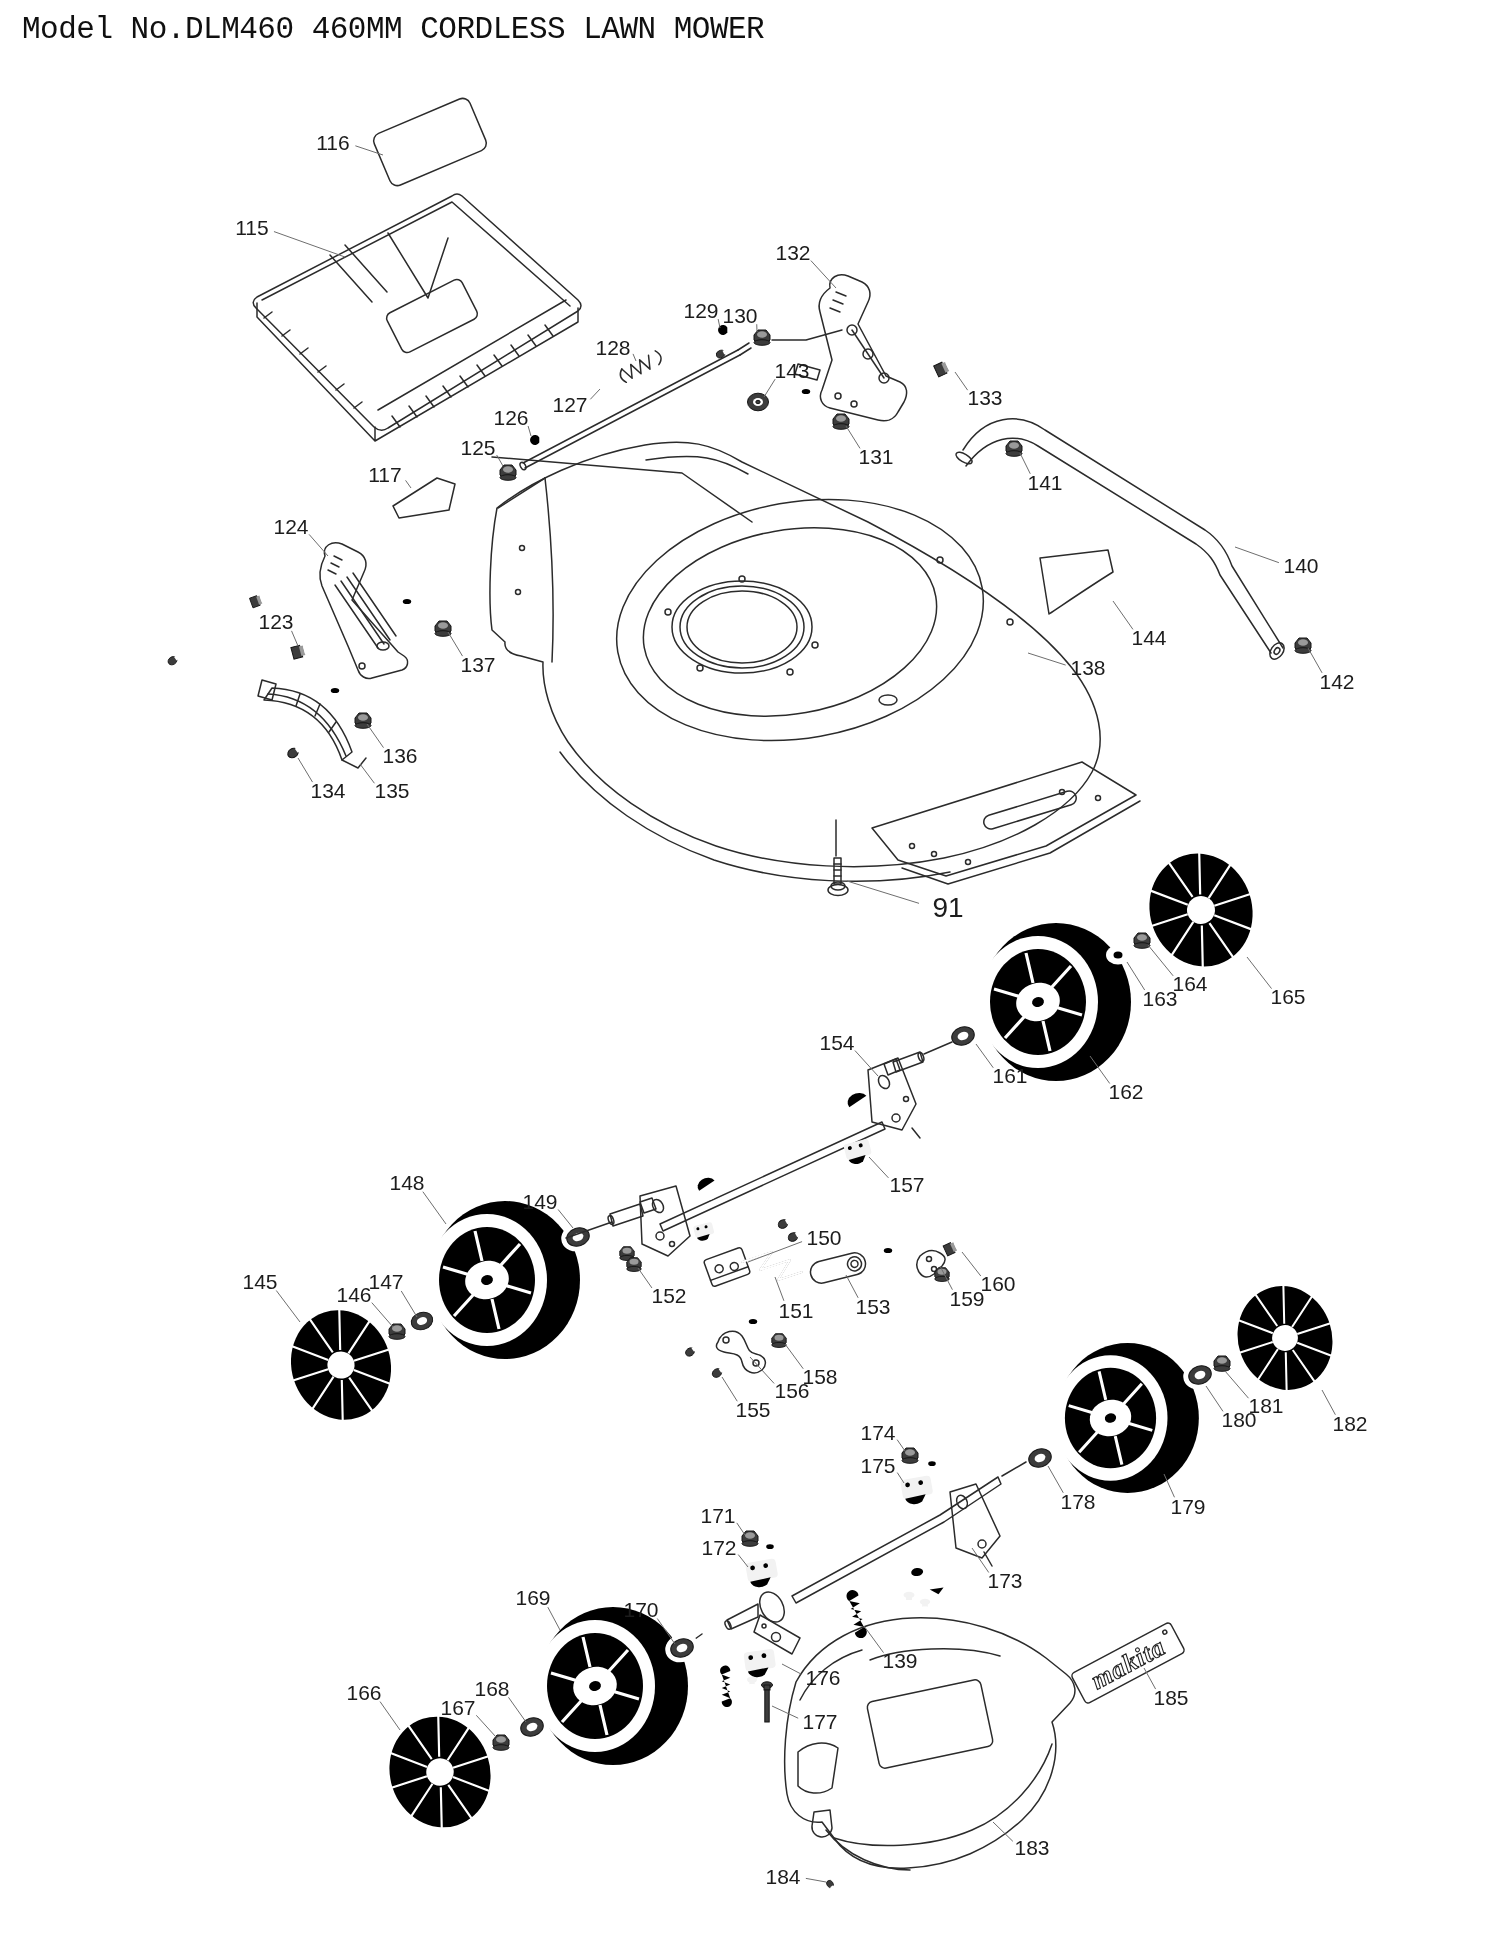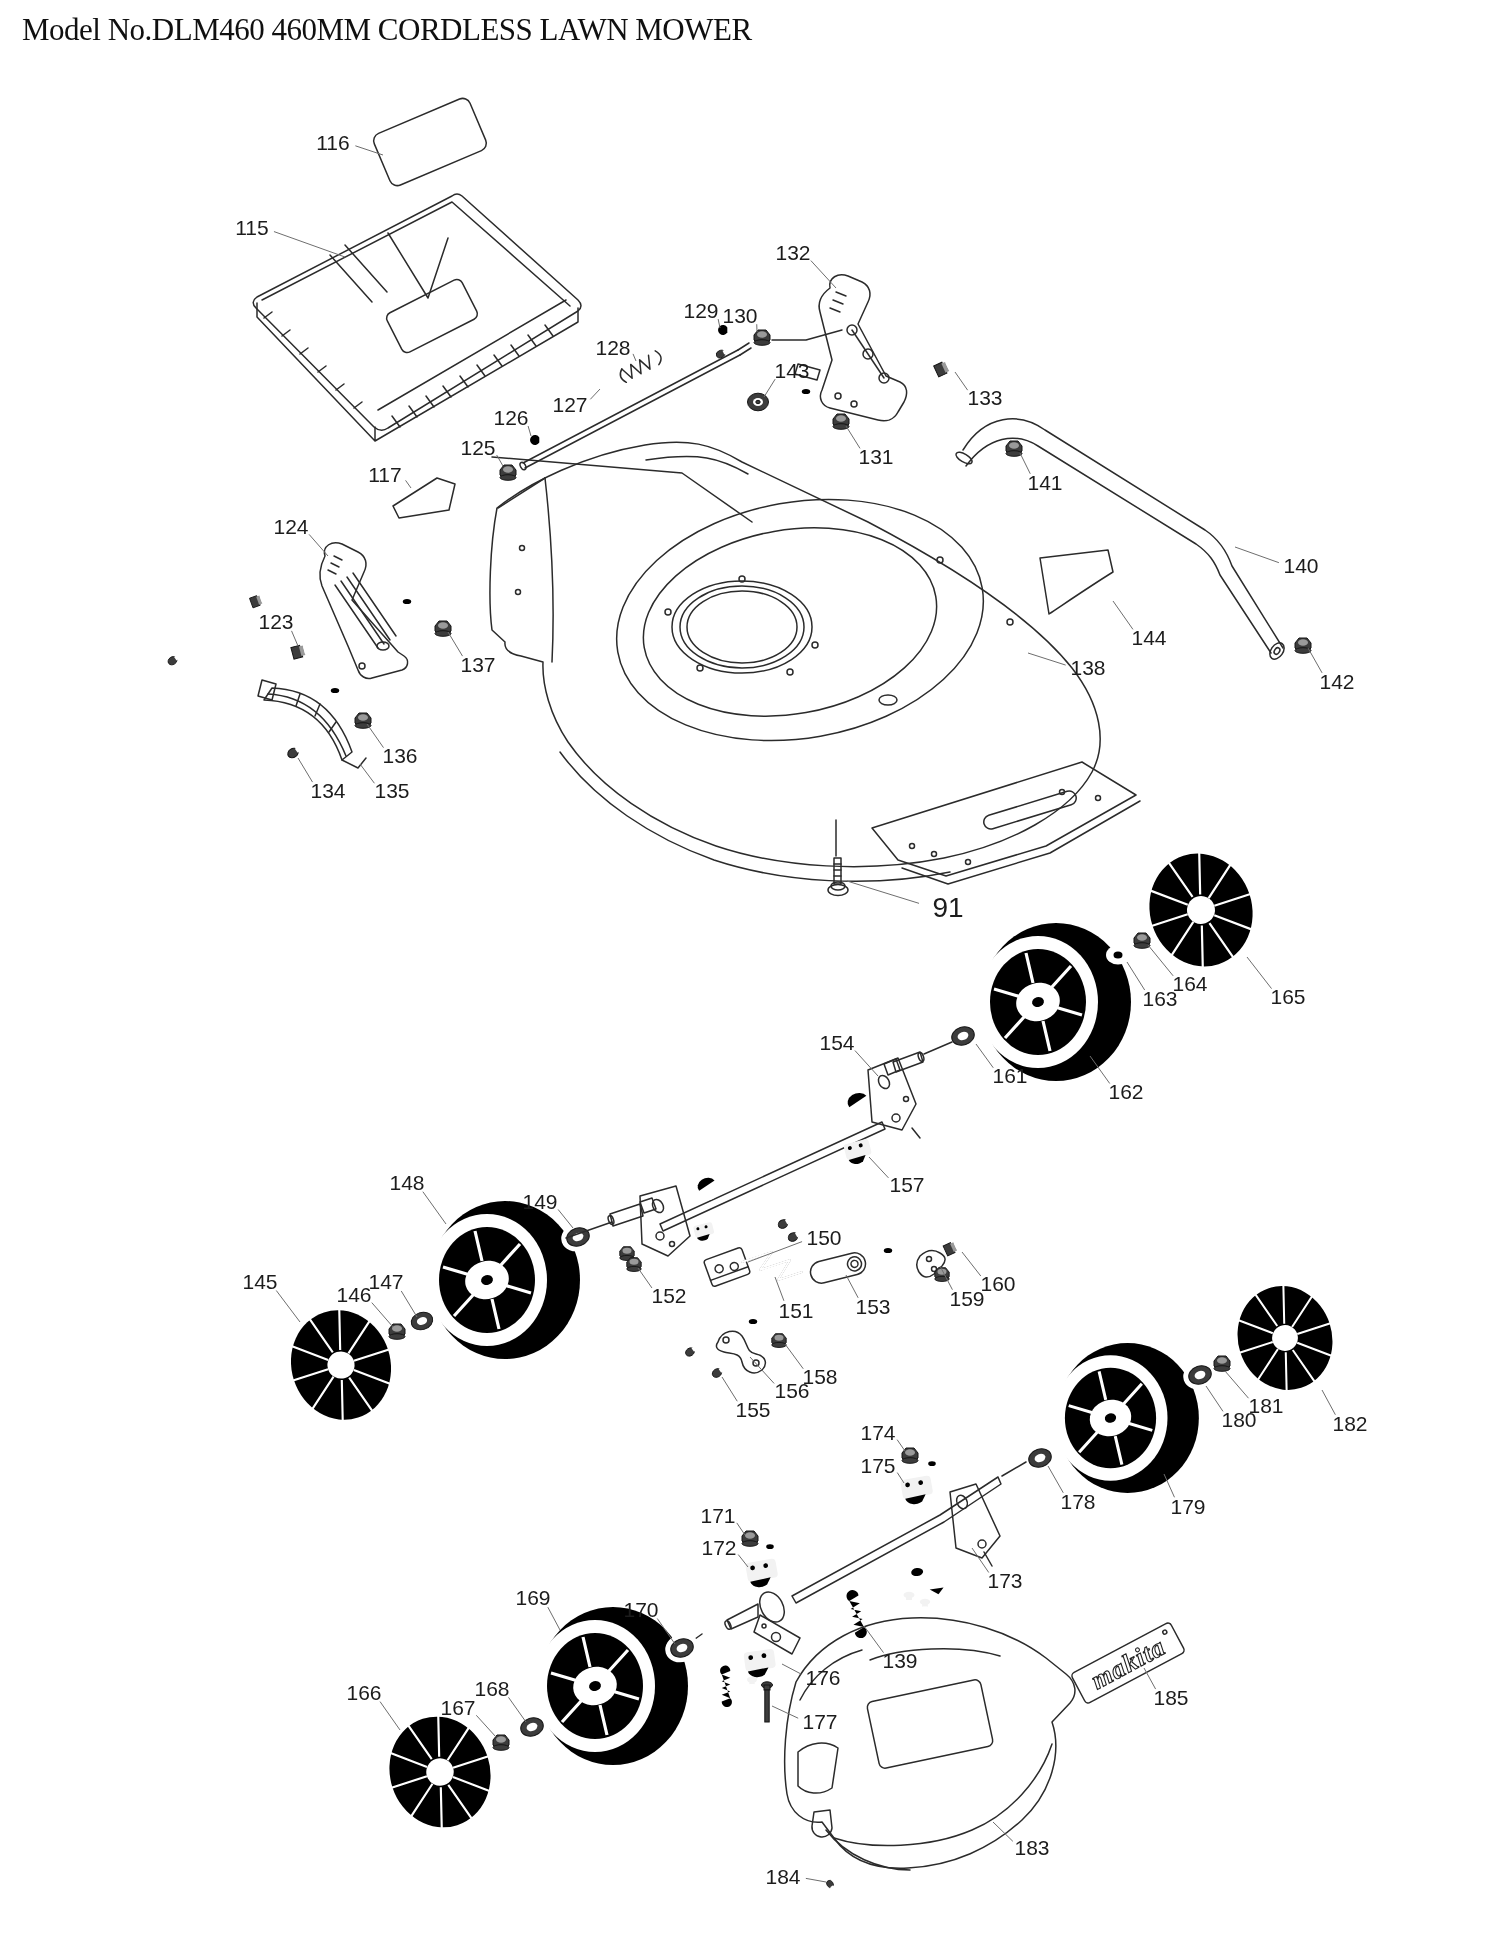--- a/index.html
+++ b/index.html
@@ -1,19 +1,19 @@
 <!DOCTYPE html>
 <html><head>
 <meta charset="utf-8">
 <style>
   html,body{margin:0;padding:0;background:#fff;}
   .page{position:relative;width:1500px;height:1954px;background:#fff;overflow:hidden;
         font-family:"Liberation Sans",sans-serif;}
   .title{position:absolute;left:22px;top:12px;font-size:31px;color:#101010;
-         font-family:Liberation Serif, serif;letter-spacing:-0.5px;white-space:nowrap;}
+         font-family:Liberation Mono, monospace;letter-spacing:-0.5px;white-space:nowrap;}
   svg{position:absolute;left:0;top:0;}
   
   .art path,.art line,.art ellipse,.art circle,.art rect,.art polyline,.art polygon{
       stroke:#2b2b2b;fill:none;stroke-width:1.5;stroke-linecap:round;stroke-linejoin:round;}
   .fw{fill:#ffffff;}
   .fl{fill:#f2f2f2;}
   .fg{fill:#9a9a9a;}
   .fd{fill:#3c3c3c;stroke:#151515;}
   .thin{stroke-width:1;}
   .t2{stroke-width:2.2;}

